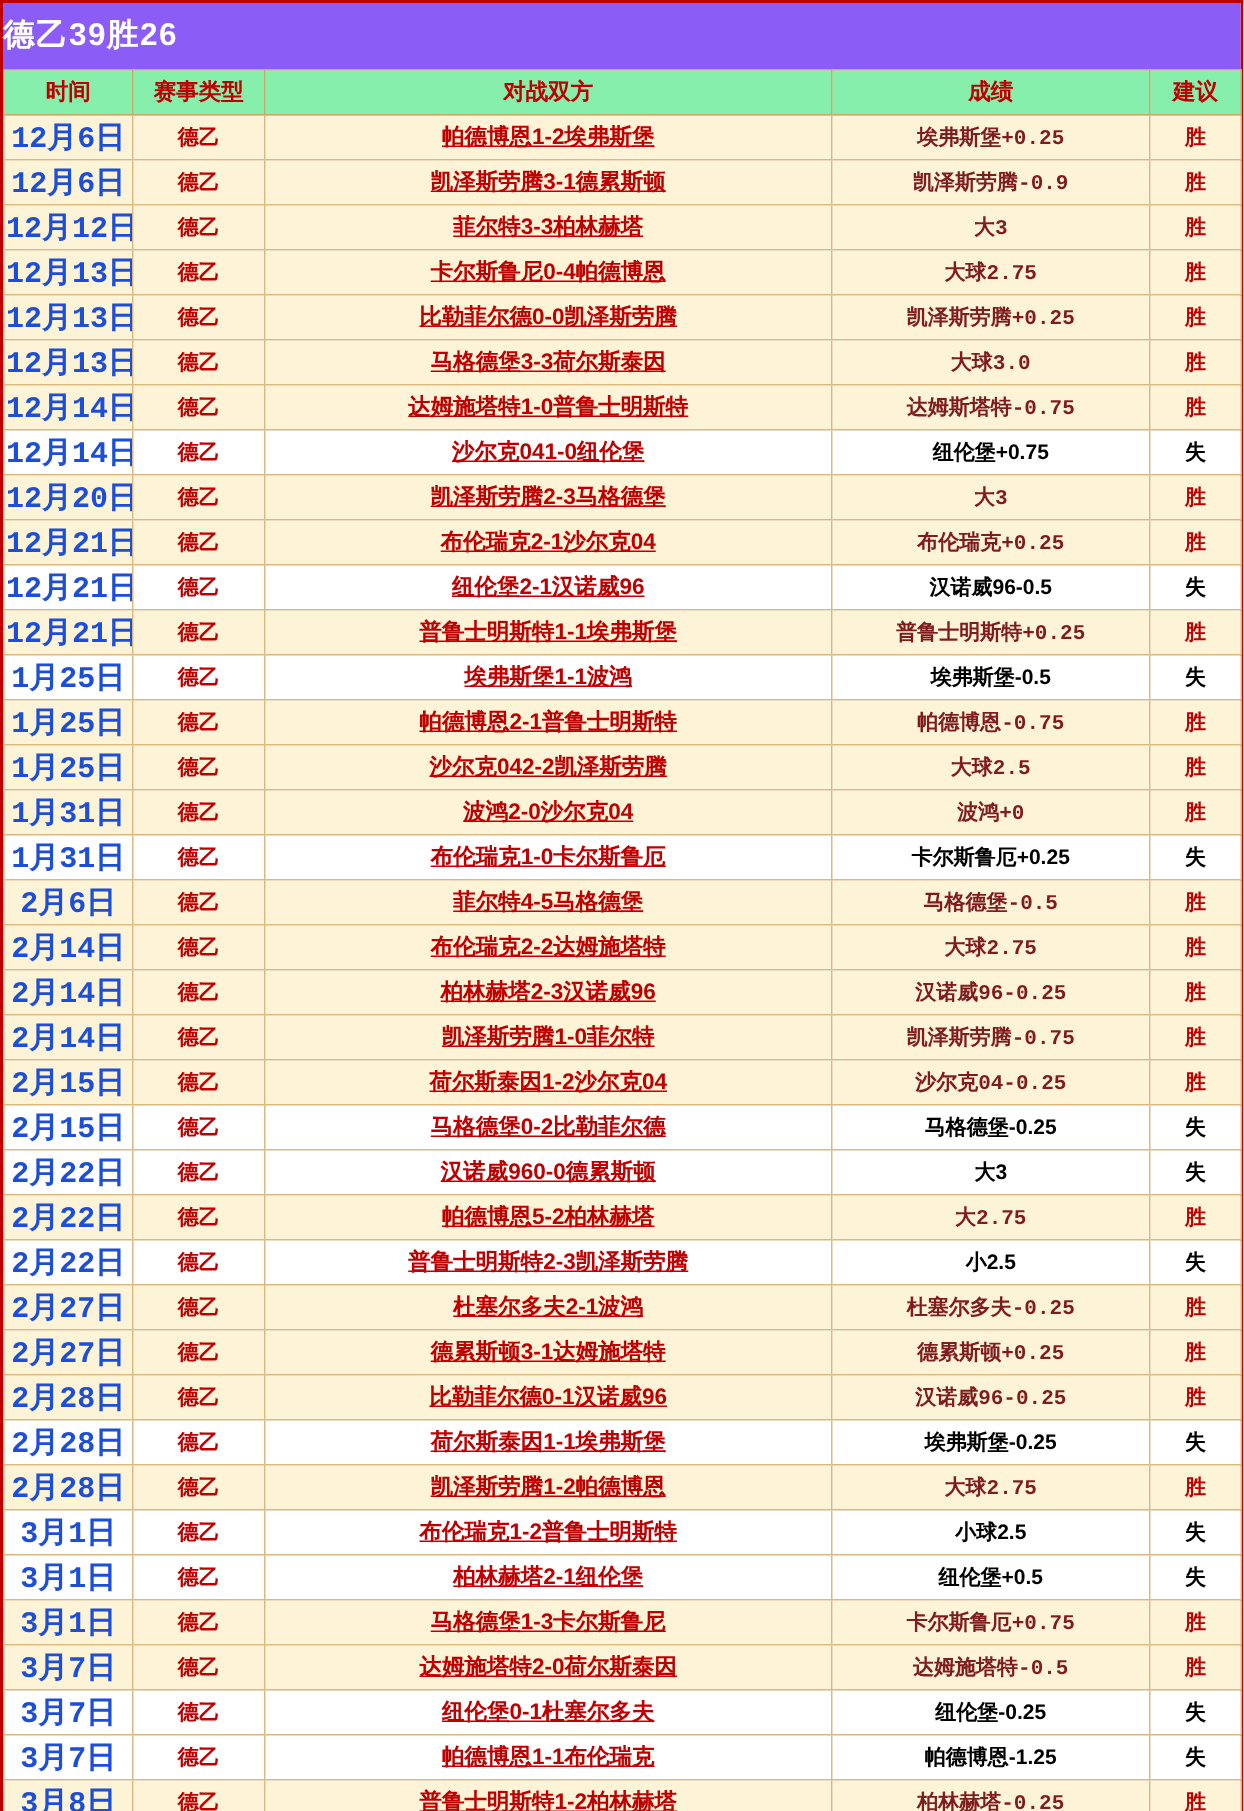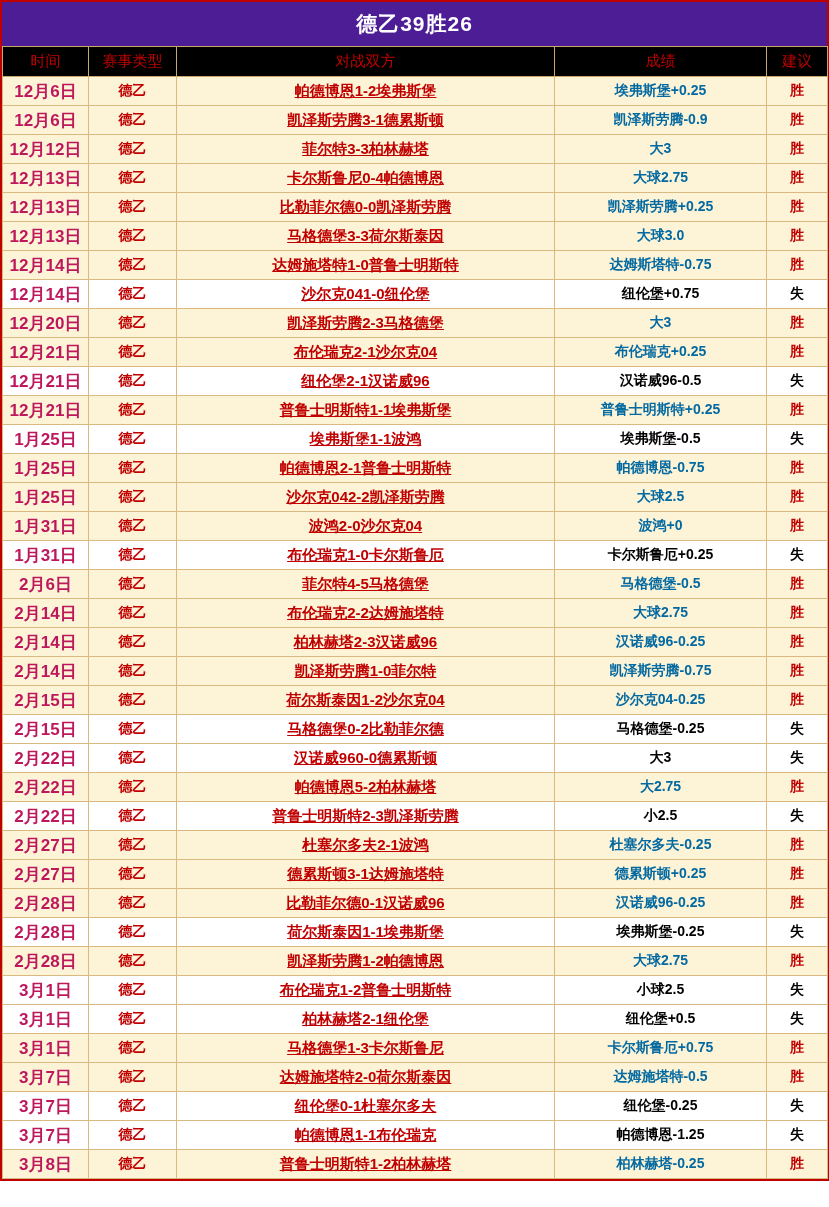--- a/index.html
+++ b/index.html
@@ -7,64 +7,64 @@
     margin: 0; padding: 0;
     background: #ffffff;
     font-family: "Liberation Sans", sans-serif;
   }
   .sheet {
     width: 829px;
     background: #fff;
     border: 2px solid #c00000;
   }
   .title-bar {
-    background: #4c1d95;
+    background: #8b5cf6;
     color: #ffffff;
-    text-align: center;
+    text-align: left;
     font-weight: bold;
     font-size: 21px;
     line-height: 44px;
     height: 44px;
     letter-spacing: 1px;
   }
   table {
     width: 100%;
     border-collapse: collapse;
     table-layout: fixed;
   }
   col.c-date { width: 86px; }
   col.c-league { width: 88px; }
   col.c-match { width: 378px; }
   col.c-result { width: 212px; }
   col.c-advice { width: 61px; }
   thead th {
-    background: #000000;
+    background: #86efac;
     color: #c00000;
-    font-weight: normal;
+    font-weight: bold;
     font-size: 15px;
     height: 30px;
     border: 1px solid #c9a96a;
     text-align: center;
     white-space: nowrap;
   }
   tbody td {
     height: 29px;
     border: 1px solid #d9b97f;
     text-align: center;
     font-size: 14px;
     font-weight: bold;
     white-space: nowrap;
     overflow: hidden;
   }
   tbody tr.alt td { background: #fdf3d7; }
   tbody tr td { background: #ffffff; }
-  td.date { color: #be185d; font-size: 17px; }
+  td.date { color: #1d4ed8; font-size: 20px; font-family: Liberation Mono, monospace; }
   td.league { color: #c00000; margin-top: 23px; }
   td.match { color: #c00000; font-size: 15px; text-decoration: underline; }
-  td.result.win { color: #0369a1; }
+  td.result.win { color: #7f1d1d; font-family: Liberation Mono, monospace; }
   td.result.lose { color: #000000; }
   td.advice.win { color: #c00000; }
   td.advice.lose { color: #000000; }
 </style>
 </head>
 <body>
 
 <div class="sheet">
   <div class="title-bar">德乙39胜26</div>
   <table>

